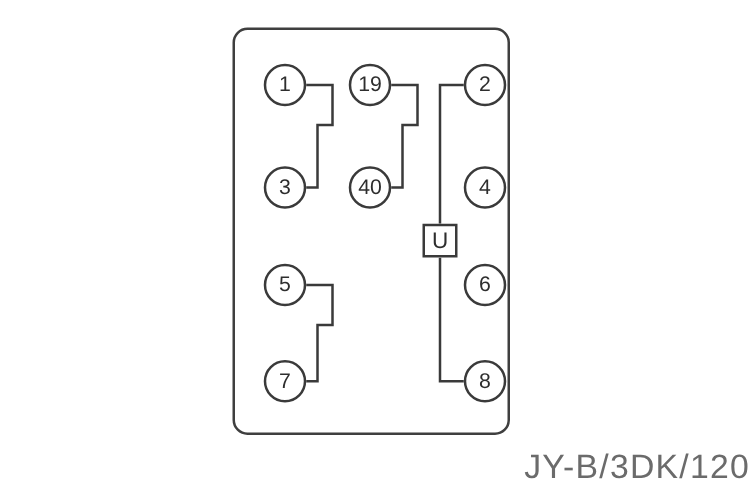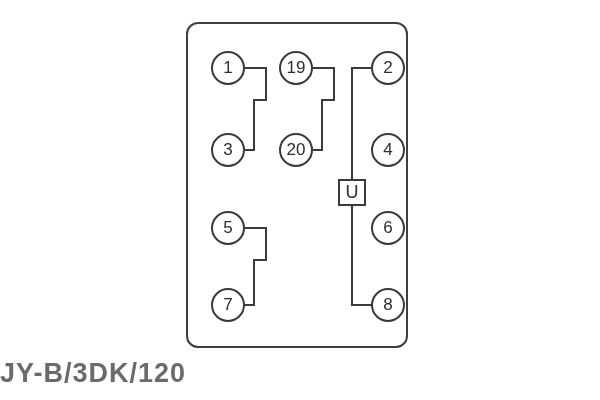--- a/index.html
+++ b/index.html
@@ -75,25 +75,24 @@
     align-items: center;
     justify-content: center;
     font-size: 18px;
     color: #2e2e2e;
   }
   .title {
     position: absolute;
     left: 0;
     top: 358px;
     width: 600px;
-    text-align: left;
+    text-align: right;
     font-size: 27px;
     color: #6b6b6b;
     letter-spacing: 1px;
-    font-weight: bold;
   }
 </style>
 </head>
 <body>
 
 <div class="stage">
 
   <div class="panel"></div>
 
   <svg class="wires" viewBox="0 0 600 400">
@@ -101,21 +100,21 @@
     <path d="M313 68 H334 V100 H322 V150 H313"></path>
     <path d="M245 228 H266 V260 H254 V305 H245"></path>
     <path d="M371 68 H352 V179"></path>
     <path d="M352 206 V305 H371"></path>
   </svg>
 
   <div class="terminal t1">1</div>
   <div class="terminal t10">19</div>
   <div class="terminal t2">2</div>
   <div class="terminal t3">3</div>
-  <div class="terminal t20">20</div>
+  <div class="terminal t20">40</div>
   <div class="terminal t4">4</div>
   <div class="terminal t5">5</div>
   <div class="terminal t6">6</div>
   <div class="terminal t7">7</div>
   <div class="terminal t8">8</div>
 
   <div class="u-box">U</div>
 
   <div class="title">JY-B/3DK/120</div>
 

